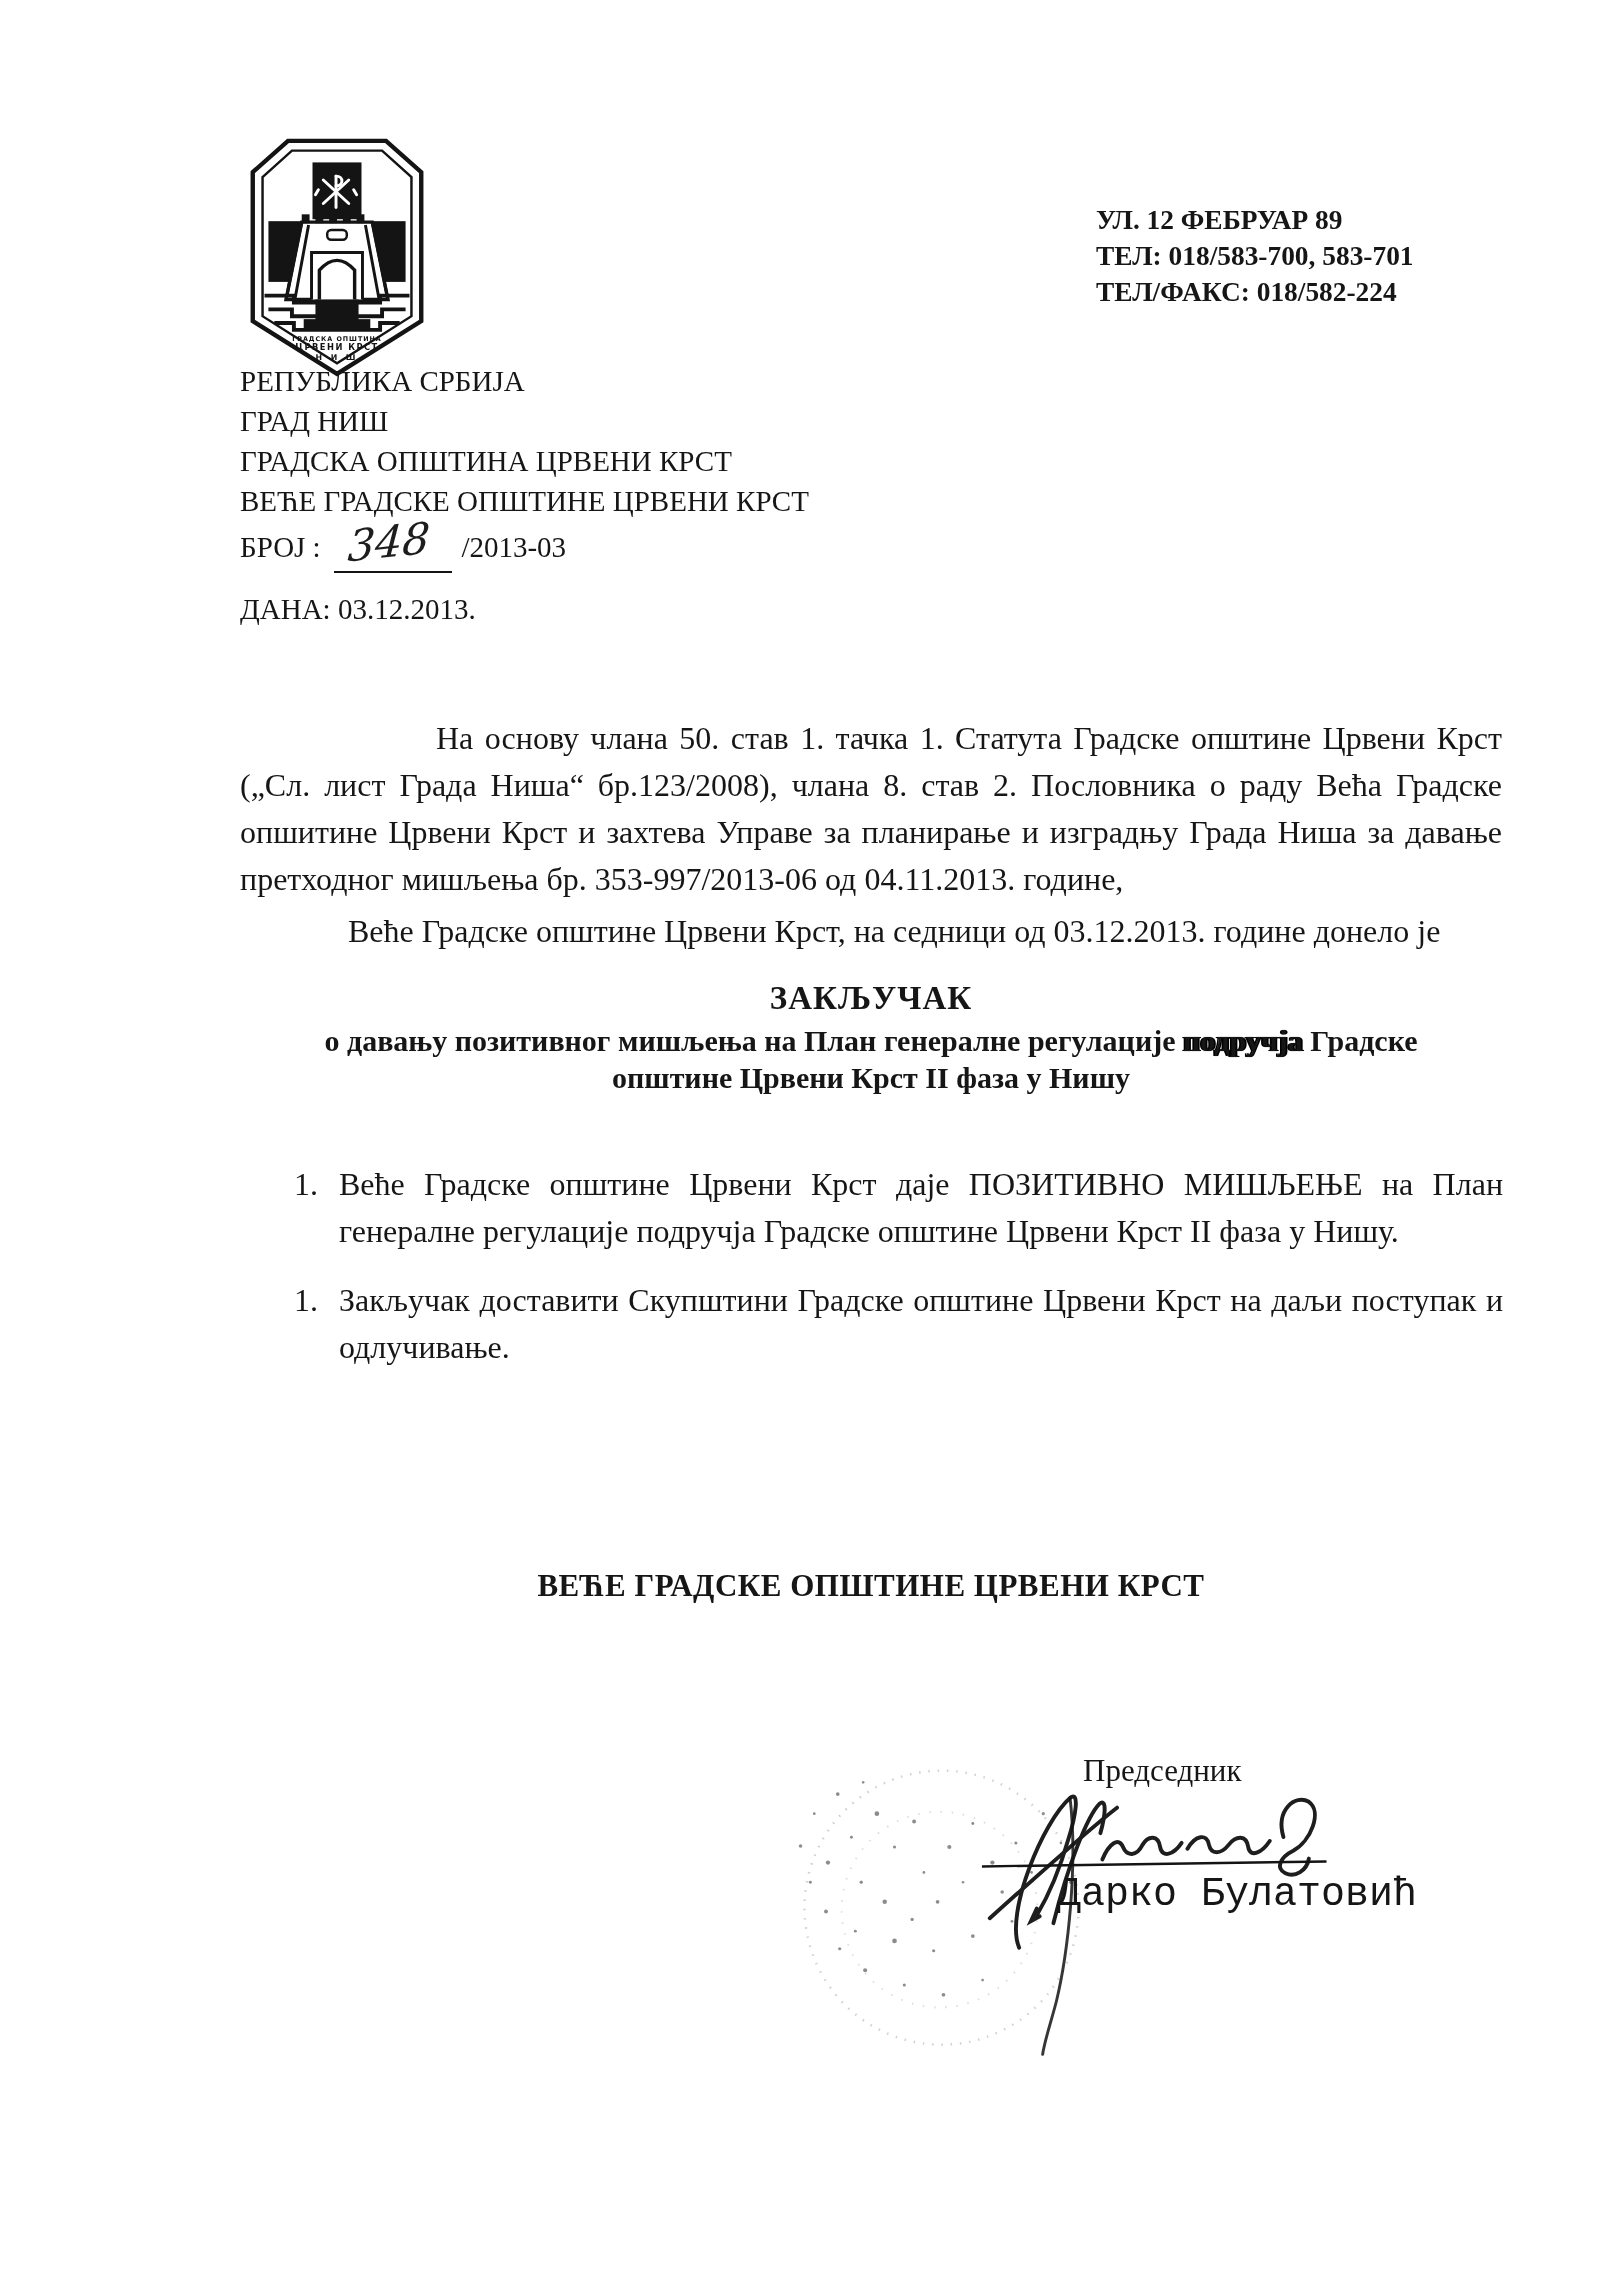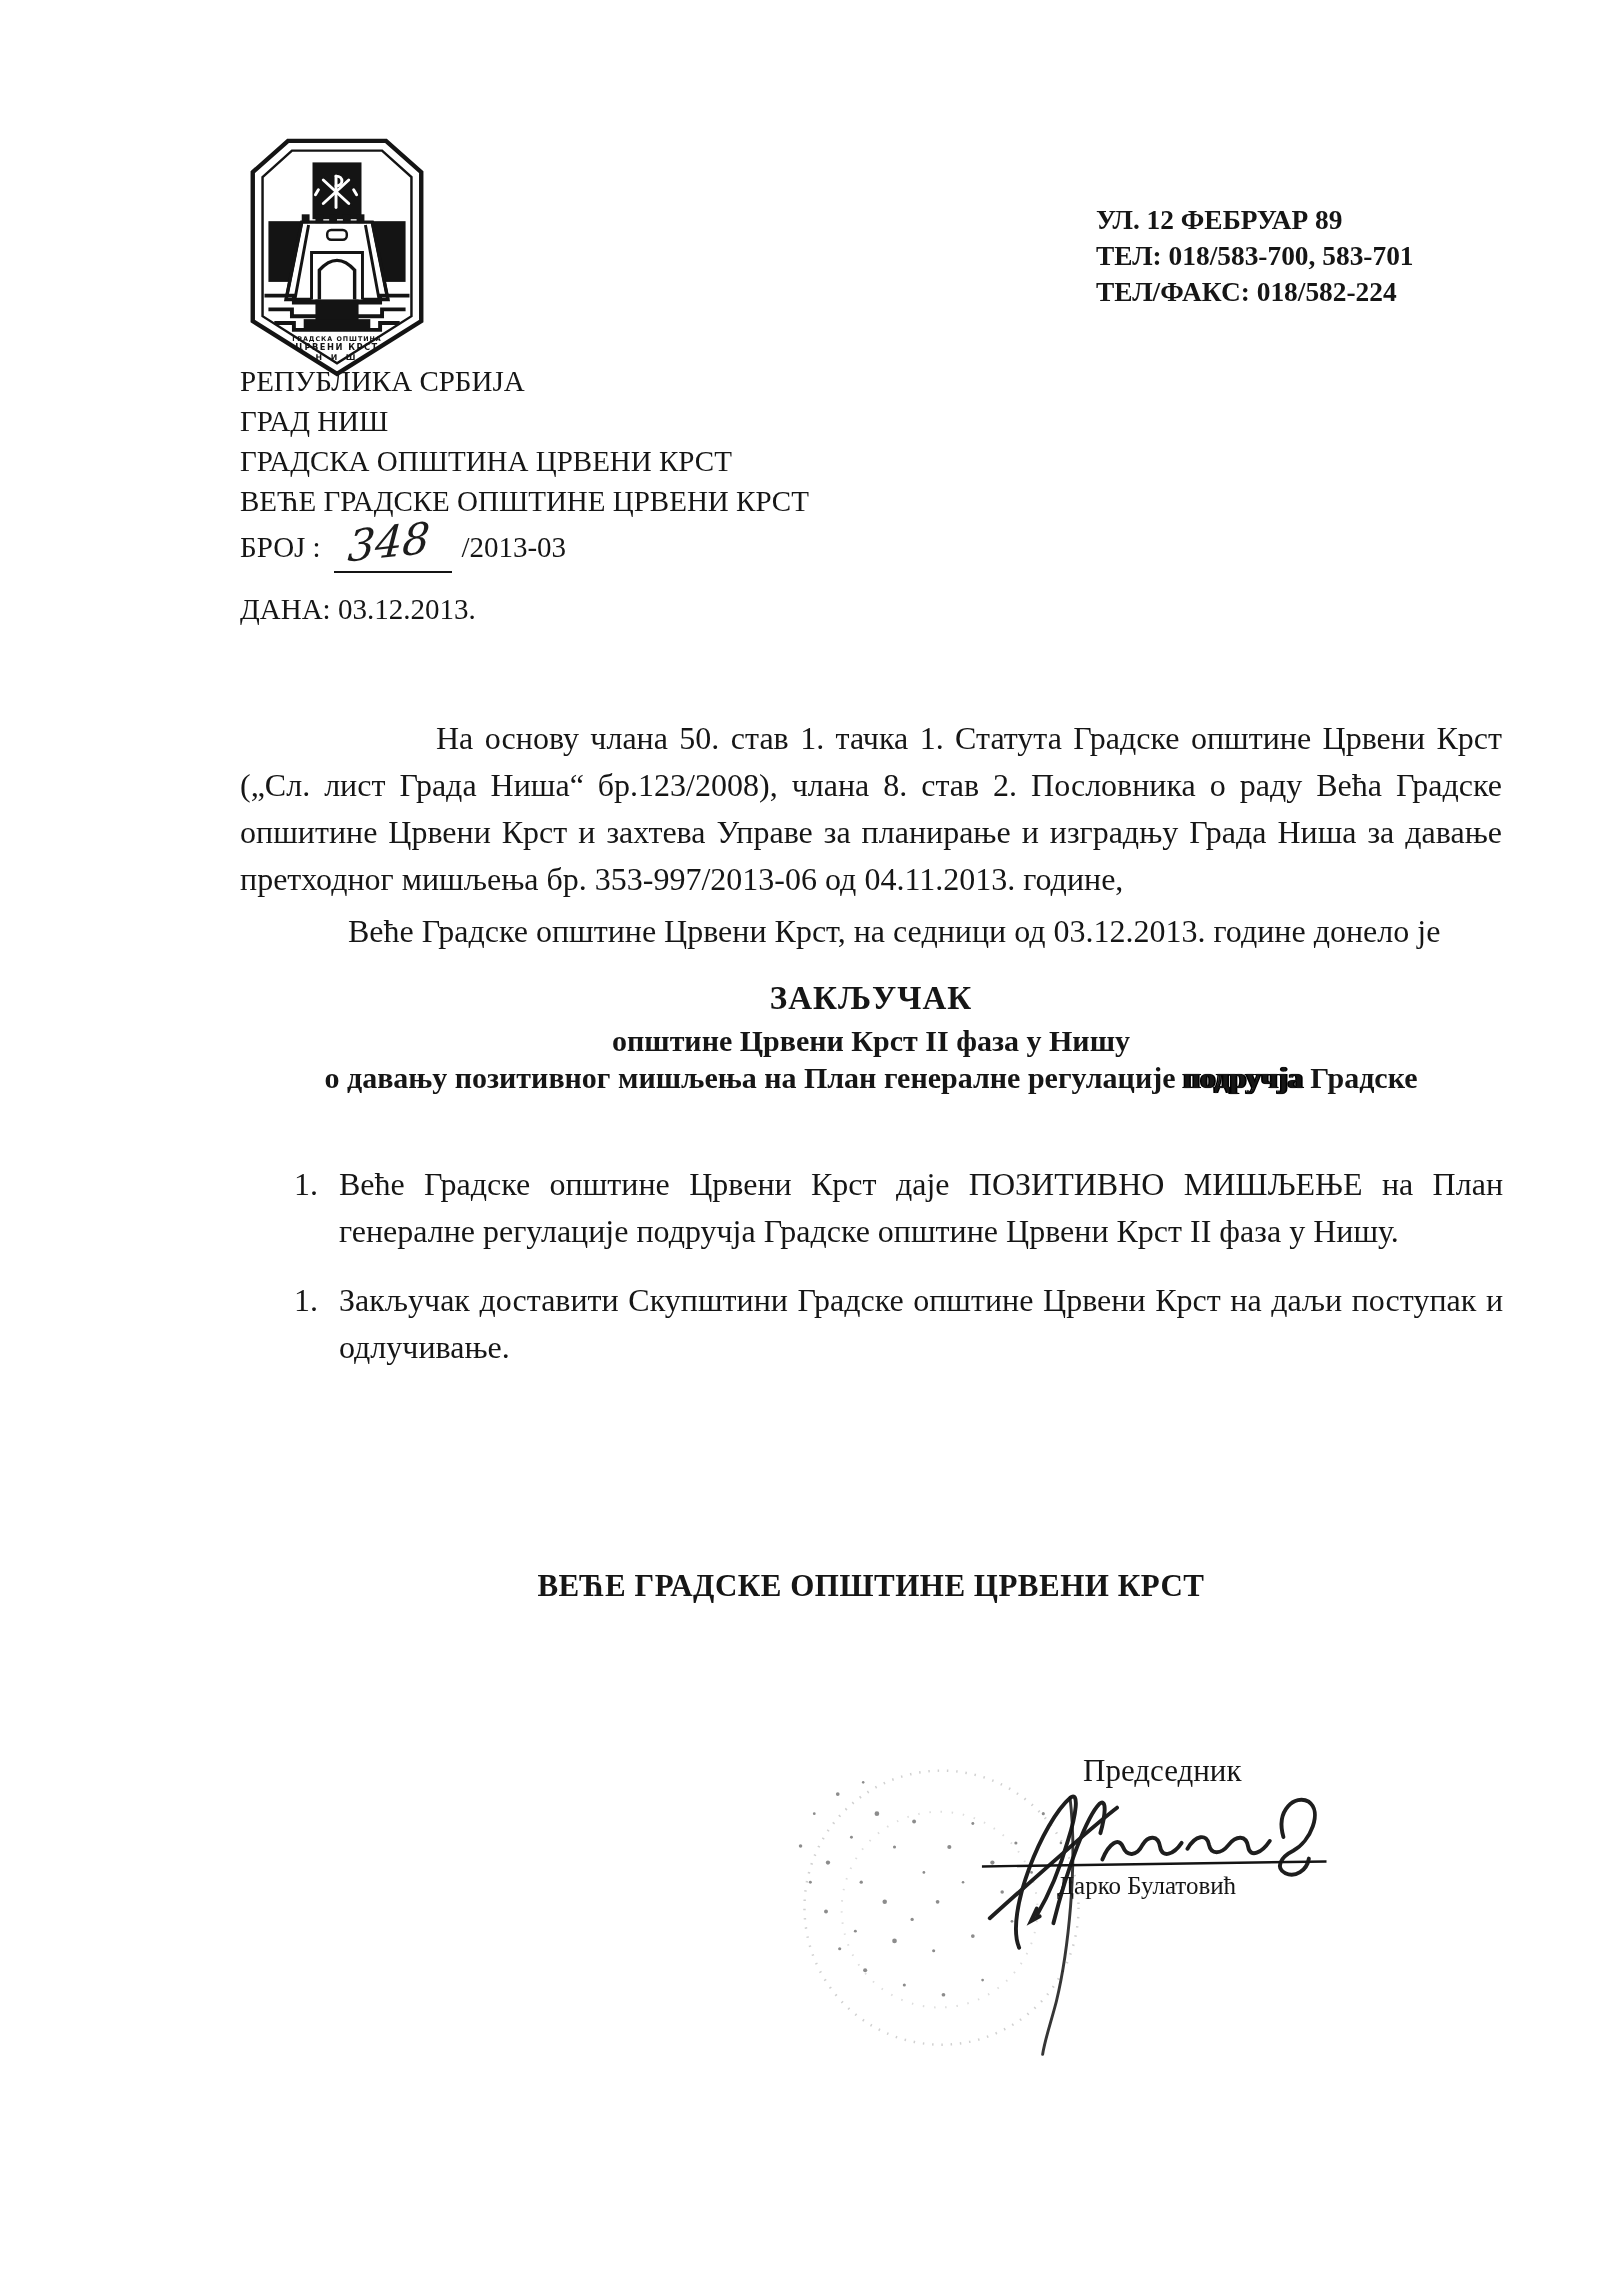--- a/index.html
+++ b/index.html
@@ -45,21 +45,21 @@
   .item-row { display:flex; }
   .item-num { width:45px; flex:0 0 45px; }
   .item-text { flex:1; }
   .item1 { top:1161px; }
   .item2 { top:1277px; }
 
   .issuer { top:1568px; text-align:center; font-weight:bold; font-size:31px; letter-spacing:0.5px; }
 
   
   .sig-role { left:1083px; top:1753px; font-size:31px; }
-  .sig-name { left:1057px; top:1872px; font-size:25px; }
+  .sig-name { left:1057px; top:1872px; font-size:40px;font-family:Liberation Mono, monospace; }
   .sig-svg { left:921px; top:1747px; width:441px; height:323px; }
   .stamp-svg { left:765px; top:1753px; width:353px; height:323px; }
 </style>
 </head>
 <body>
 
 <div class="page">
 
   <svg class="abs emblem" viewBox="0 0 196 258" aria-hidden="true">
 
@@ -131,22 +131,22 @@
     <div class="pl pl-first">На основу члана 50. став 1. тачка 1. Статута Градске општине Црвени Крст</div>
     <div class="pl">(„Сл. лист Града Ниша“ бр.123/2008), члана 8. став 2. Пословника о раду Већа Градске</div>
     <div class="pl">опшитине Црвени Крст и захтева Управе за планирање и изградњу Града Ниша за давање</div>
     <div class="pl pl-last">претходног мишљења бр. 353-997/2013-06 од 04.11.2013. године,</div>
     <div class="pl pl-last pl-new">Веће Градске општине Црвени Крст, на седници од 03.12.2013. године донело је</div>
   </div>
 
   <div class="abs content title-block">ЗАКЉУЧАК</div>
 
   <div class="abs content subtitle-block">
+    <div><span>о давању позитивног мишљења на План генералне регулације </span><span class="smudge">подручја</span><span> Градске</span></div>
     <div>општине Црвени Крст II фаза у Нишу</div>
-    <div><span>о давању позитивног мишљења на План генералне регулације </span><span class="smudge">подручја</span><span> Градске</span></div>
   </div>
 
   <div class="abs item item1">
     <div class="item-row">
       <div class="item-num">1.</div>
       <div class="item-text">
         <div class="pl">Веће Градске општине Црвени Крст даје ПОЗИТИВНО МИШЉЕЊЕ на План</div>
         <div>генералне регулације подручја Градске општине Црвени Крст II фаза у Нишу.</div>
       </div>
     </div>

